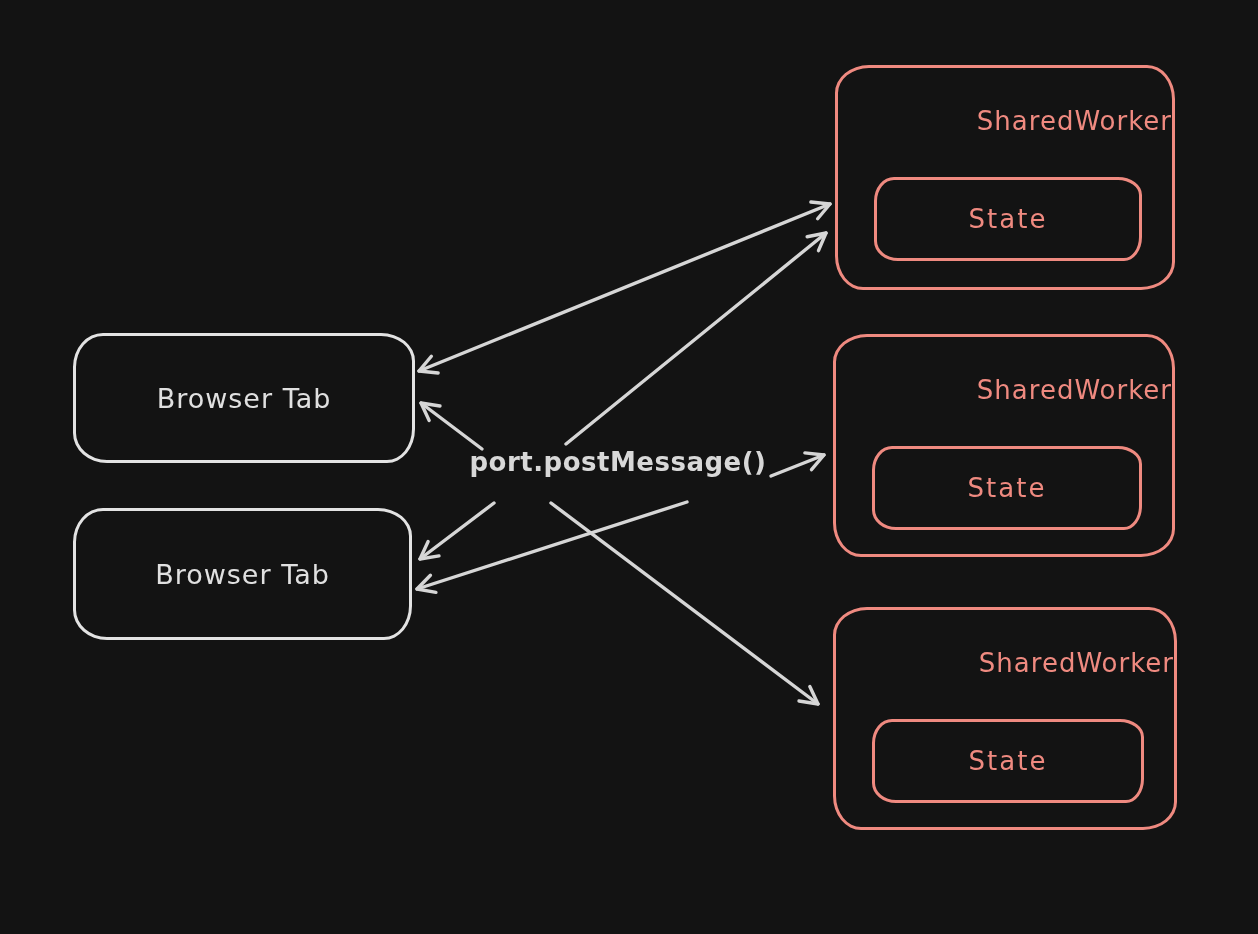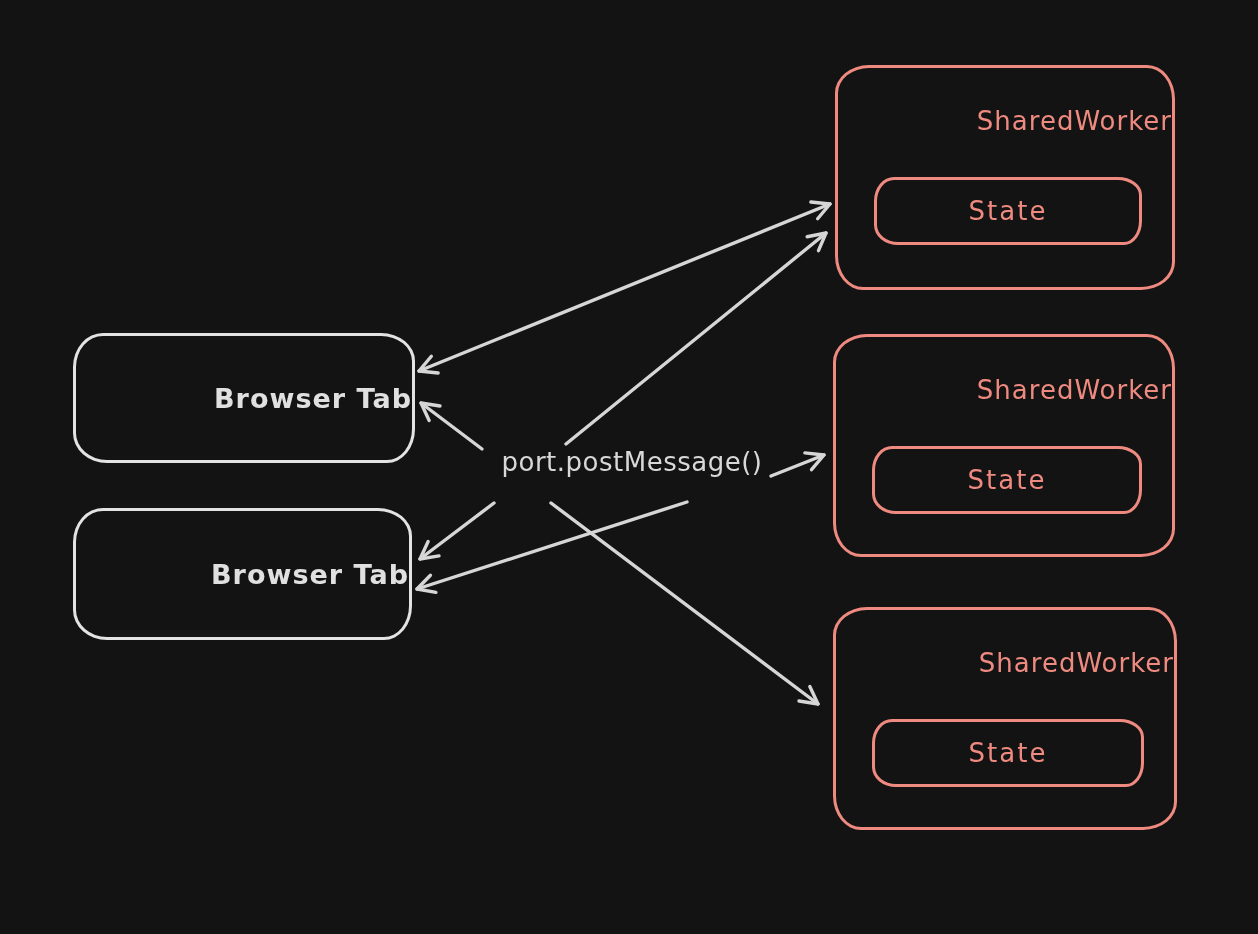--- a/index.html
+++ b/index.html
@@ -28,54 +28,54 @@
     pointer-events: none;
   }
   .box {
     position: absolute;
     background: transparent;
   }
   
   .tab {
     border: 3.5px solid var(--tab-stroke);
     border-radius: 30px 34px 28px 34px / 34px 28px 34px 30px;
-    display: flex; align-items: center; justify-content: flex-end;
+    display: flex; align-items: center; justify-content: center;
     color: var(--tab-text);
-    font-size: 27px; font-weight: 700; letter-spacing: 1px;
+    font-size: 27px; font-weight: 400; letter-spacing: 1px;
   }
   #tab1 { left: 73px;  top: 333px; width: 342px; height: 130px; }
   #tab2 { left: 73px;  top: 508px; width: 339px; height: 132px; }
 
   .worker {
     border: 3.5px solid var(--worker-stroke);
     border-radius: 34px 28px 34px 28px / 28px 34px 28px 34px;
     color: var(--worker-text);
   }
   #sw1 { left: 835px; top: 65px;  width: 340px; height: 225px; }
   #sw2 { left: 833px; top: 334px; width: 342px; height: 223px; }
   #sw3 { left: 833px; top: 607px; width: 344px; height: 223px; }
 
   .worker-title {
     position: absolute; left: 0; right: 0; top: 38px;
     text-align: right;
     font-size: 26px; font-weight: 500; letter-spacing: 1px;
     color: var(--worker-text);
   }
   .state {
-    position: absolute; left: 36px; right: 30px; top: 109px; height: 68px;
+    position: absolute; left: 36px; right: 30px; top: 109px; height: 84px;
     border: 3.5px solid var(--worker-stroke);
     border-radius: 20px 24px 18px 24px / 24px 18px 24px 20px;
     display: flex; align-items: center; justify-content: center;
     font-size: 26px; font-weight: 500; letter-spacing: 2px;
     color: var(--worker-text);
   }
   #center-label {
-    position: absolute; left: 474px; top: 447px; width: 316px;
+    position: absolute; left: 460px; top: 447px; width: 316px;
     text-align: center;
-    font-size: 26px; font-weight: 400; letter-spacing: 0.5px;
+    font-size: 26px; font-weight: 700; letter-spacing: 0.5px;
     color: var(--center-text);
   }
 </style>
 </head>
 <body>
 
 <div class="canvas">
 
   <svg id="arrows-layer" viewBox="0 0 1258 934" xmlns="http://www.w3.org/2000/svg">
     <defs>

